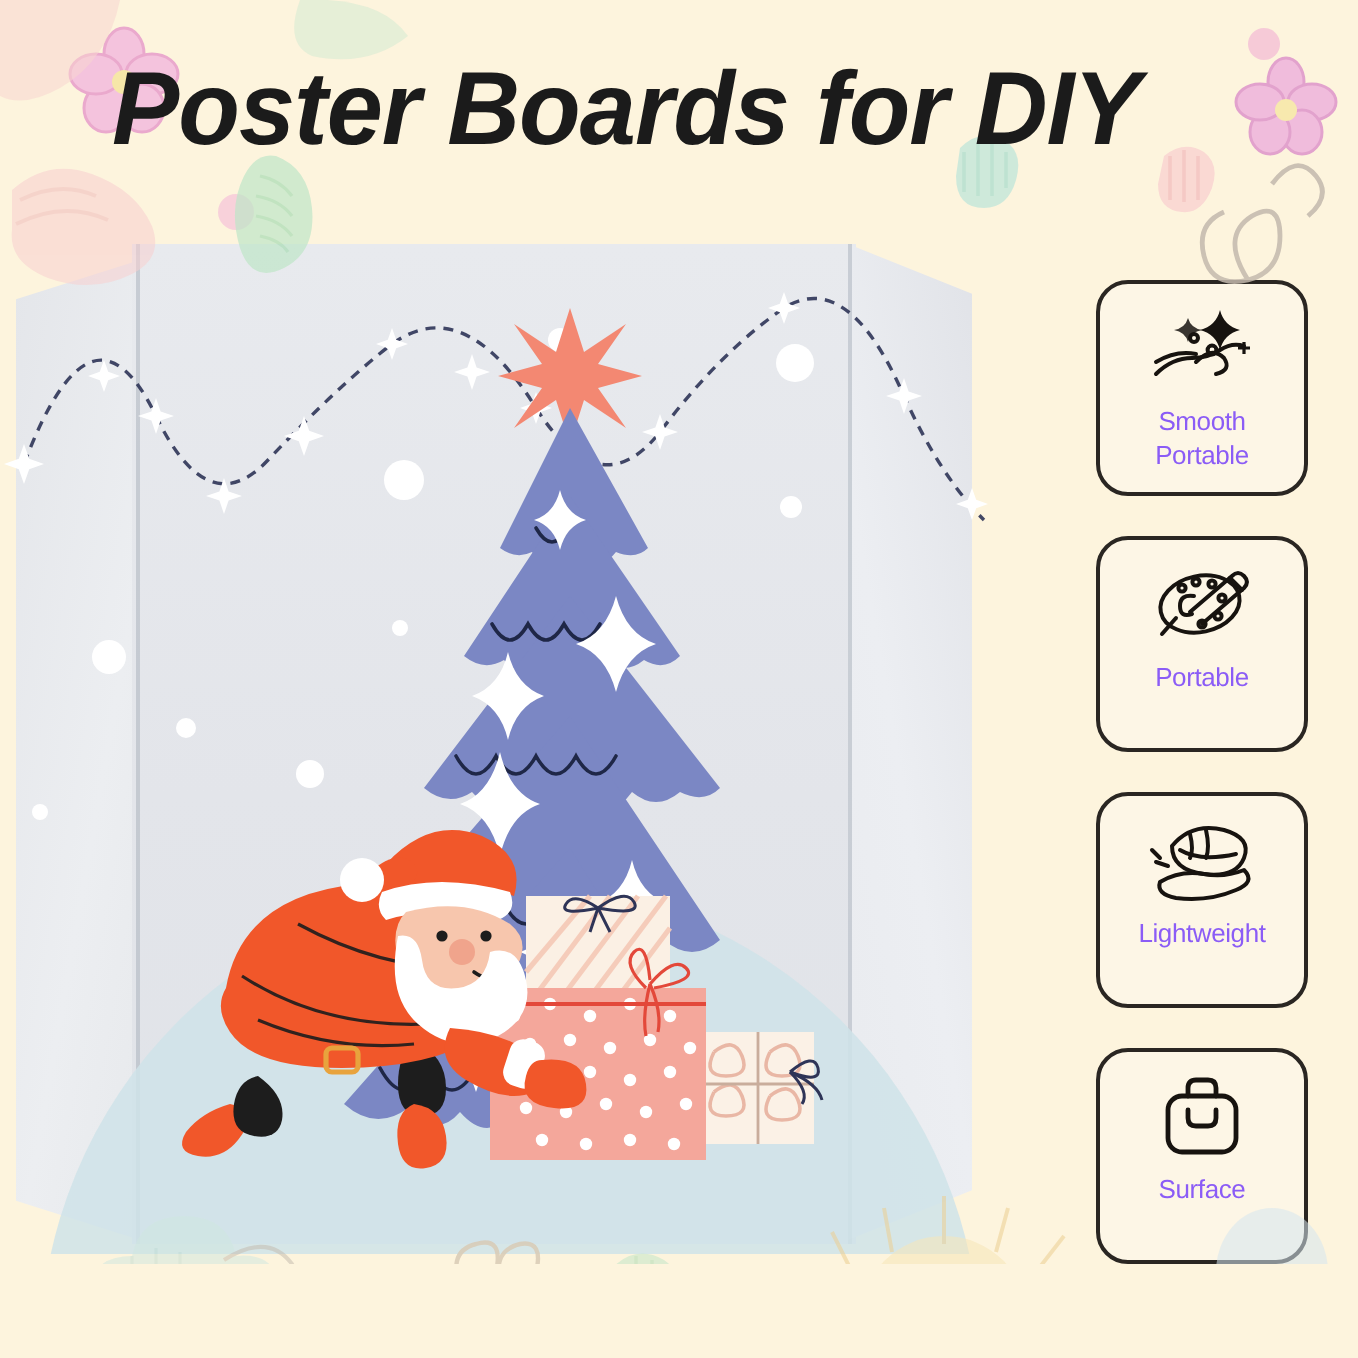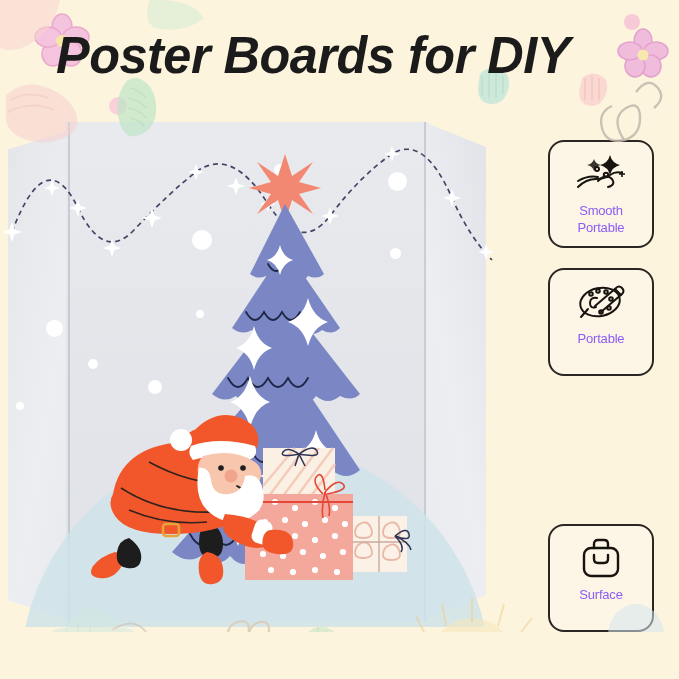--- a/index.html
+++ b/index.html
@@ -508,20 +508,33 @@
           <circle cx="39" cy="29" r="1.8"></circle>
           <circle cx="31" cy="33" r="1.8"></circle>
           <path d="M18 30 l-7 8"></path>
           <path d="M25 27 L46 9 q3-3 6 0 q3 3 0 6 L31 33"></path>
           <path d="M45 10 l6 6"></path>
         </g>
       </svg>
       <div class="blabel">Portable</div>
     </div>
 
+    <div class="badge" id="badge-2">
+      <svg class="bicon" viewBox="0 0 62 46">
+        <g fill="none" stroke="#17130f" stroke-width="2" stroke-linecap="round" stroke-linejoin="round">
+          <path d="M16 16 q10-12 26-8 q14 4 10 14 q-4 10 -20 8 q-16 -2 -16 -14z"></path>
+          <path d="M20 18 q10 6 28 2"></path>
+          <path d="M25 10 q2 8 0 12"></path>
+          <path d="M33 8 q2 9 0 14"></path>
+          <path d="M10 34 q10-6 22-4 q10 2 20 -2 q6 6 -4 10 q-14 6 -30 4 q-10 -2 -8 -8z"></path>
+          <path d="M10 22 l-4 -4 M14 26 l-6 -2"></path>
+        </g>
+      </svg>
+      <div class="blabel">Lightweight</div>
+    </div>
 
     <div class="badge" id="badge-3">
       <svg class="bicon" viewBox="0 0 62 46">
         <g fill="none" stroke="#17130f" stroke-width="2.4" stroke-linecap="round" stroke-linejoin="round">
           <rect x="14" y="13" width="34" height="28" rx="7"></rect>
           <path d="M24 13 V9 q0-4 4-4 h6 q4 0 4 4 v4"></path>
           <path d="M24 20 v4 q0 4 4 4 h6 q4 0 4 -4 v-4"></path>
         </g>
       </svg>
       <div class="blabel">Surface</div>

